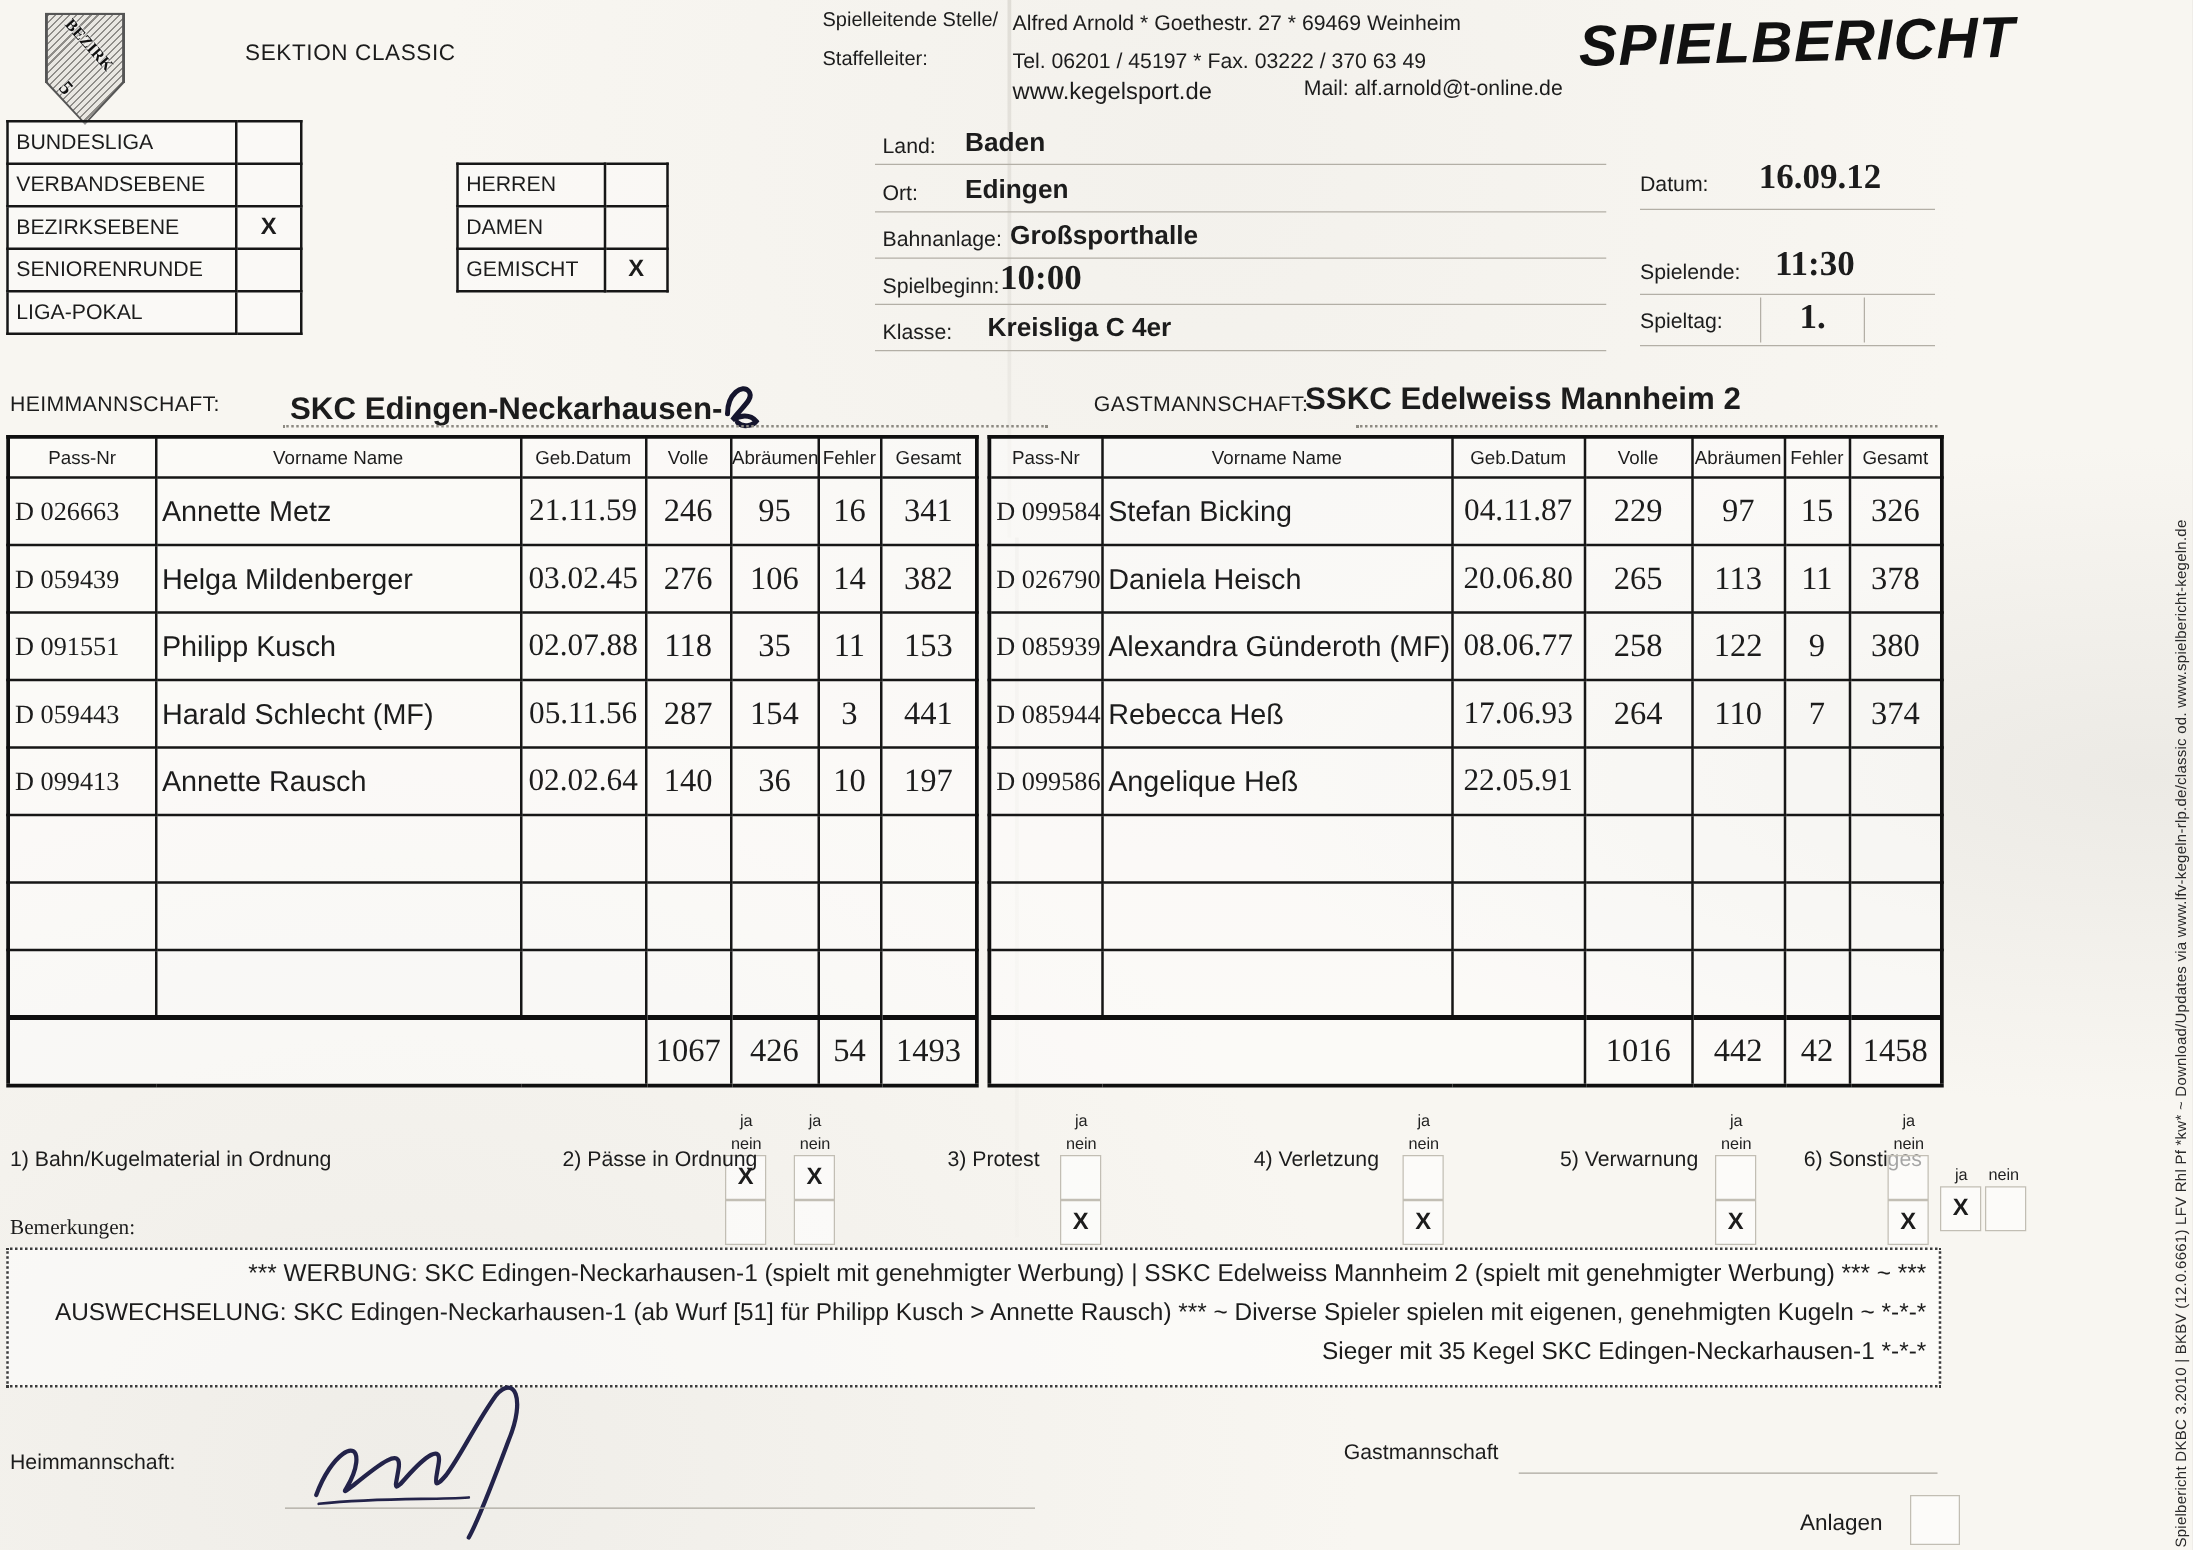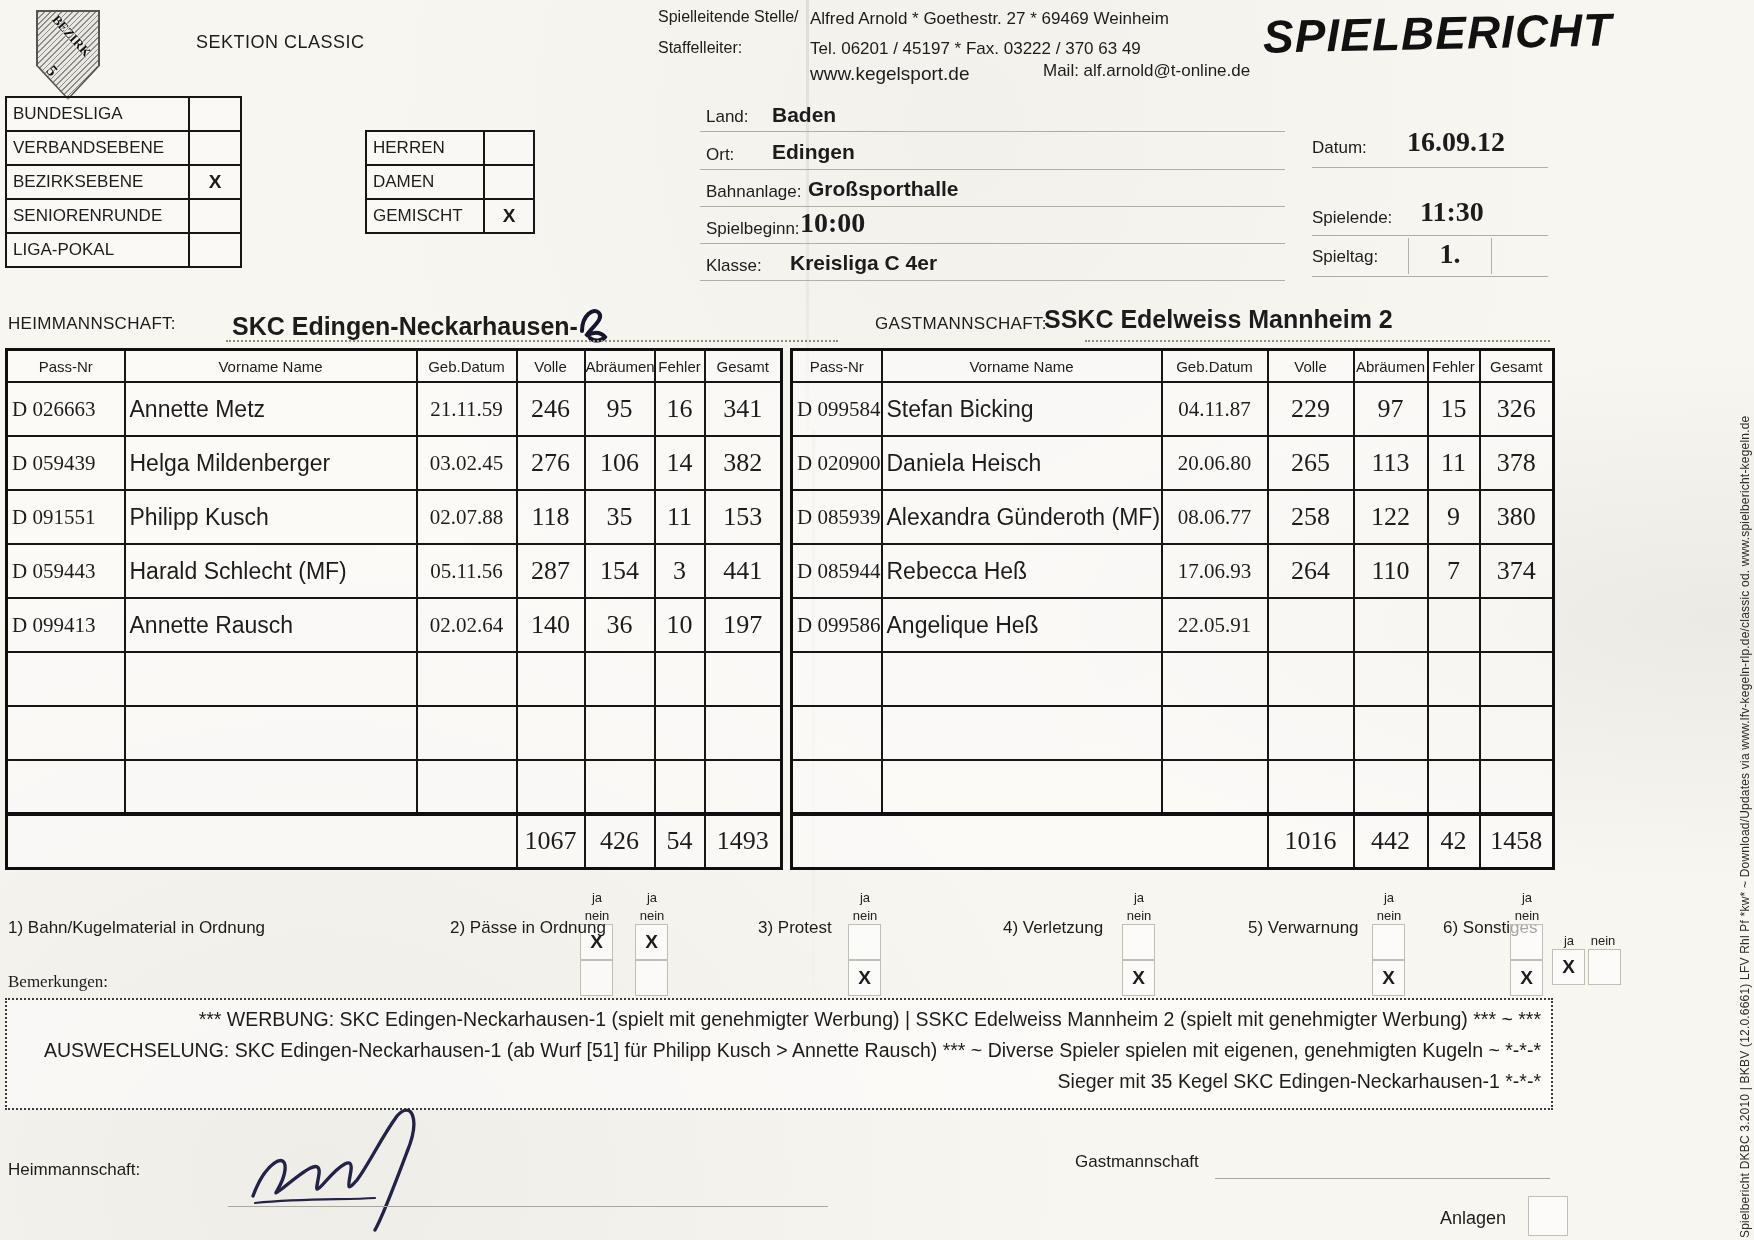--- a/index.html
+++ b/index.html
@@ -44,21 +44,21 @@
   .team-name{font-size:25px; font-weight:bold;}
   .dotline{border-bottom:2px dotted #8d8a82; height:0;}
 
   
   table.ptable{border-collapse:collapse; table-layout:fixed; border:3px solid #0f0f0f; background:rgba(255,255,255,.45);}
   table.ptable th{border:2px solid #161616; font-size:15px; font-weight:normal; height:30px; padding:0;}
   table.ptable td{border:2px solid #161616; padding:0 4px; overflow:hidden; white-space:nowrap;}
   table.ptable tbody tr{height:54px;}
   td.c-pass{font-family:"Liberation Serif", serif; font-size:21px; padding-left:6px;}
   td.c-name{font-size:23px; padding-left:8px;}
-  td.c-geb{font-family:"Liberation Serif", serif; font-size:21px; text-align:center;}
+  td.c-geb{font-family:"Liberation Serif", serif; font-size:25px; text-align:center;}
   td.c-num{font-family:"Liberation Serif", serif; font-size:26px; text-align:center;}
   tr.totals{height:52px;}
   tr.totals td{border-top:4px solid #0f0f0f; border-bottom:3px solid #0f0f0f;}
   tr.totals td.c-num{font-size:26px;}
 
   
   .check-item{position:absolute; top:888px;}
   .check-label{font-size:17px; position:absolute; top:30px; white-space:nowrap;}
   .box-pair{position:absolute; top:0;}
   .mini{font-size:13px; color:#222; display:inline-block; width:34px; text-align:center;}
@@ -342,21 +342,21 @@
           <td class="c-pass">D 099584</td>
           <td class="c-name">Stefan Bicking</td>
           <td class="c-geb">04.11.87</td>
           <td class="c-num">229</td>
           <td class="c-num">97</td>
           <td class="c-num">15</td>
           <td class="c-num">326</td>
         </tr>
 
         <tr>
-          <td class="c-pass">D 020900</td>
+          <td class="c-pass">D 026790</td>
           <td class="c-name">Daniela Heisch</td>
           <td class="c-geb">20.06.80</td>
           <td class="c-num">265</td>
           <td class="c-num">113</td>
           <td class="c-num">11</td>
           <td class="c-num">378</td>
         </tr>
 
         <tr>
           <td class="c-pass">D 085939</td>

